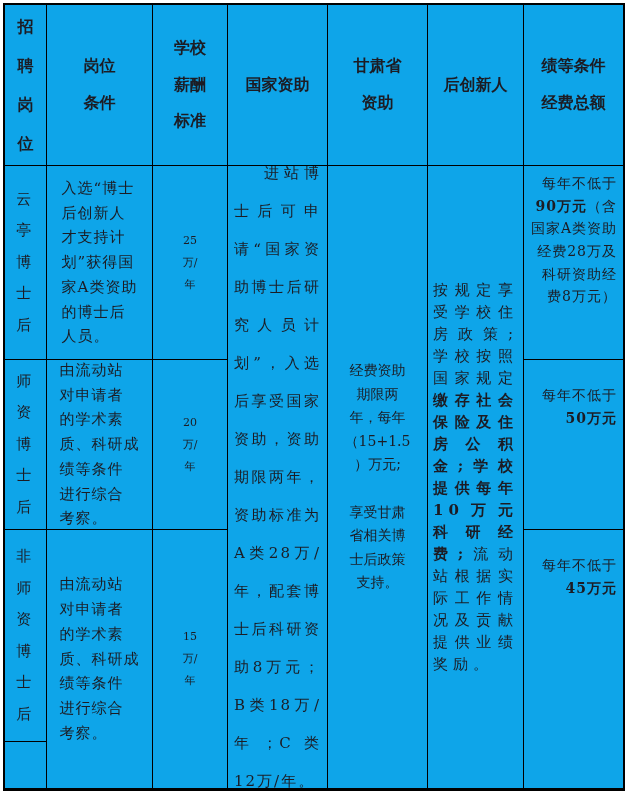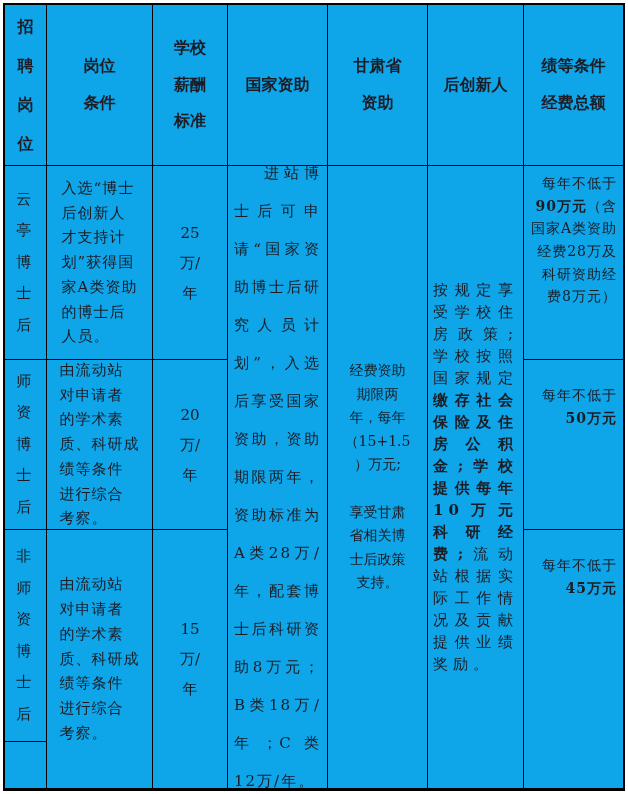--- a/index.html
+++ b/index.html
@@ -25,21 +25,21 @@
     border-bottom:1px solid #000;
     display:flex;align-items:center;justify-content:center;
     overflow:hidden;
   }
   .nr{border-right:none;}
   .nb{border-bottom:none;}
   .head{font-weight:bold;font-size:16px;line-height:2.3;text-align:center;white-space:pre-line;}
   .vtext{width:1.25em;word-break:break-all;text-align:left;line-height:2.1;font-size:15px;}
   .vhead{width:1.25em;word-break:break-all;text-align:center;line-height:2.45;font-size:16px;font-weight:bold;}
   .cond{font-size:15px;line-height:1.65;white-space:pre-line;letter-spacing:1px;padding:0 7px;text-align:left;}
-  .salary{font-size:15px;line-height:2.0;white-space:pre-line;text-align:center;}
+  .salary{font-size:11px;line-height:2.0;white-space:pre-line;text-align:center;}
   .nat{align-items:center;}
   .nat-text{
     font-size:15px;line-height:38px;letter-spacing:2px;
     text-align:justify;text-indent:2em;padding:0 6px;width:100%;box-sizing:border-box;
   }
   .gansu-text{font-size:14px;line-height:1.68;white-space:pre-line;text-align:center;padding:0 8px;width:100%;box-sizing:border-box;}
   .other{align-items:center;}
   .other-text{font-size:15px;line-height:22px;letter-spacing:5px;text-align:justify;padding:0 5px;width:100%;box-sizing:border-box;}
   .other-text .b{font-weight:bold;}
   .total{align-items:flex-start;}

